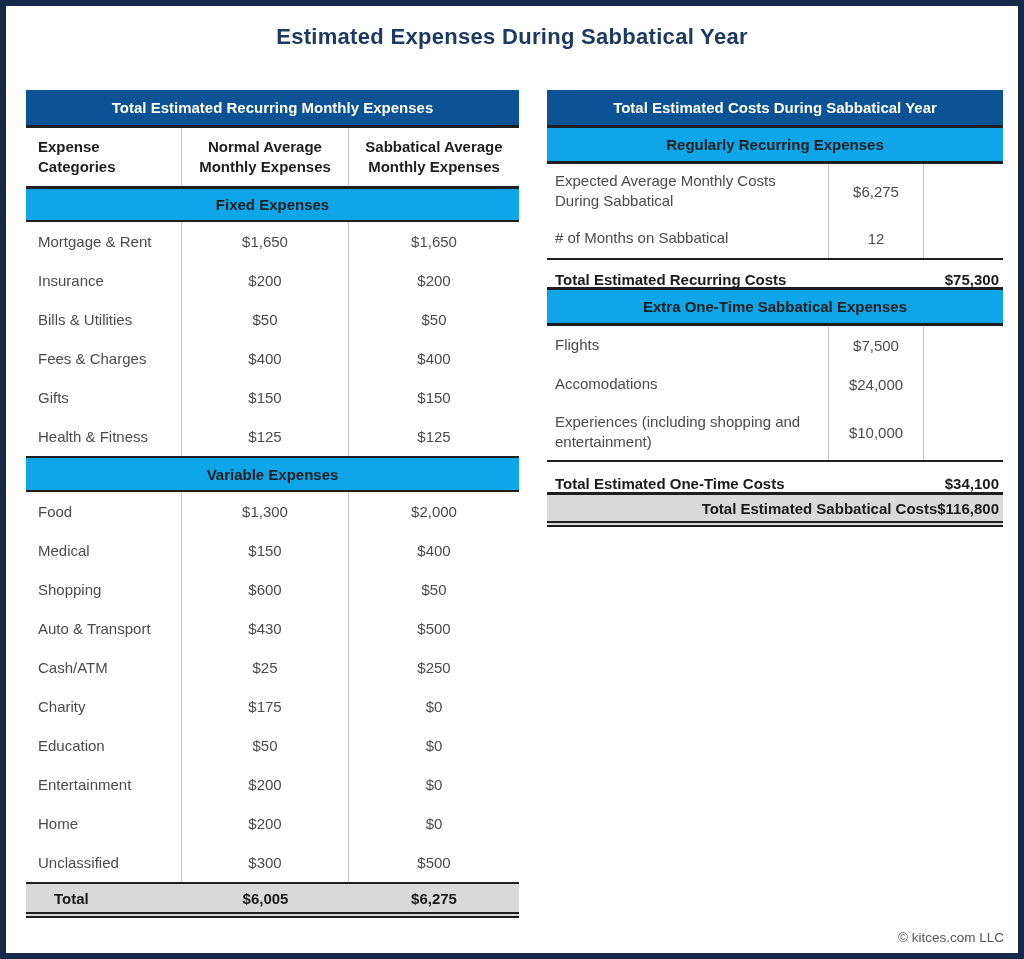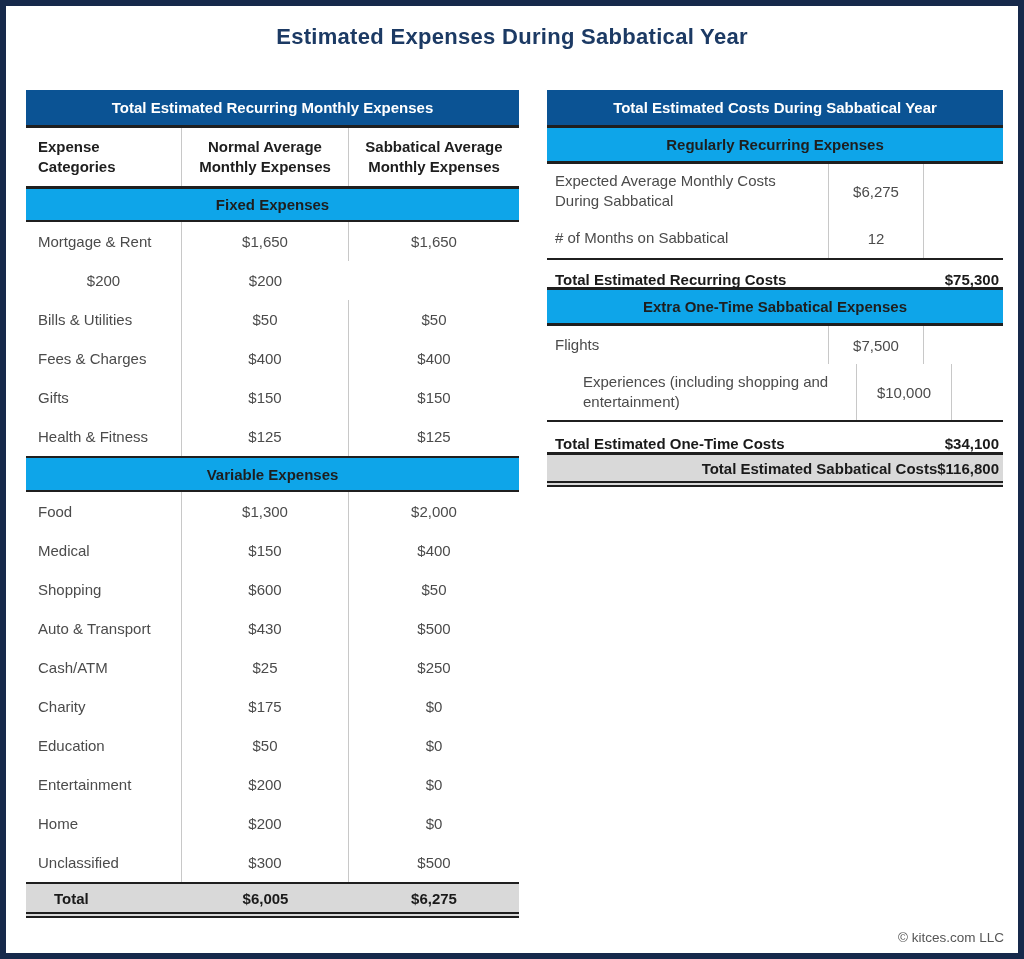--- a/index.html
+++ b/index.html
@@ -51,21 +51,21 @@
   .lt-total .cell { font-weight:bold; color:#1a1a1a; }
   .lt-total .c1 { padding-left:28px; }
 
   
   .right-table { position:absolute; left:541px; top:84px; width:456px; }
   .rt-grid { display:grid; grid-template-columns:282px 95px 79px; }
   .rt-grid .r1 { padding-left:8px; padding-right:6px; line-height:1.35; }
   .h54 { height:54px; }
   .h40 { height:40px; }
   .h38 { height:38px; }
-  .h56 { height:56px;margin-left:28px; }
+  .h56 { height:56px; }
   .band-bottom3 { border-bottom:3px solid #1f1f1f; }
   .rt-total {
     height:32px; display:flex; align-items:center; justify-content:space-between;
     padding:12px 4px 0 8px; font-size:15px; font-weight:bold; color:#1a1a1a;
     border-top:2px solid #1f1f1f; border-bottom:3px solid #1f1f1f;
   }
   .rt-total.no-bb { border-bottom:none; }
   .rt-grand {
     height:35px; display:flex; align-items:center; justify-content:flex-end;
     padding:0 4px 0 8px; font-size:15px; font-weight:bold; color:#1a1a1a;
@@ -93,20 +93,21 @@
   </div>
 
   <div class="band band-top3">Fixed Expenses</div>
 
   <div class="lt-grid lt-row">
     <div class="cell c1 bR">Mortgage &amp; Rent</div>
     <div class="cell c2 bR center">$1,650</div>
     <div class="cell c3 center">$1,650</div>
   </div>
   <div class="lt-grid lt-row">
+    <div class="cell c1 bR">Insurance</div>
     <div class="cell c2 bR center">$200</div>
     <div class="cell c3 center">$200</div>
   </div>
   <div class="lt-grid lt-row">
     <div class="cell c1 bR">Bills &amp; Utilities</div>
     <div class="cell c2 bR center">$50</div>
     <div class="cell c3 center">$50</div>
   </div>
   <div class="lt-grid lt-row">
     <div class="cell c1 bR">Fees &amp; Charges</div>
@@ -205,20 +206,25 @@
     <span>$75,300</span>
   </div>
 
   <div class="band band-bottom3">Extra One-Time Sabbatical Expenses</div>
 
   <div class="rt-grid h38">
     <div class="cell r1 bR">Flights</div>
     <div class="cell r2 bR center">$7,500</div>
     <div class="cell r3"></div>
   </div>
+  <div class="rt-grid h40">
+    <div class="cell r1 bR">Accomodations</div>
+    <div class="cell r2 bR center">$24,000</div>
+    <div class="cell r3"></div>
+  </div>
   <div class="rt-grid h56">
     <div class="cell r1 bR">Experiences (including shopping and entertainment)</div>
     <div class="cell r2 bR center">$10,000</div>
     <div class="cell r3"></div>
   </div>
 
   <div class="rt-total no-bb">
     <span>Total Estimated One-Time Costs</span>
     <span>$34,100</span>
   </div>

